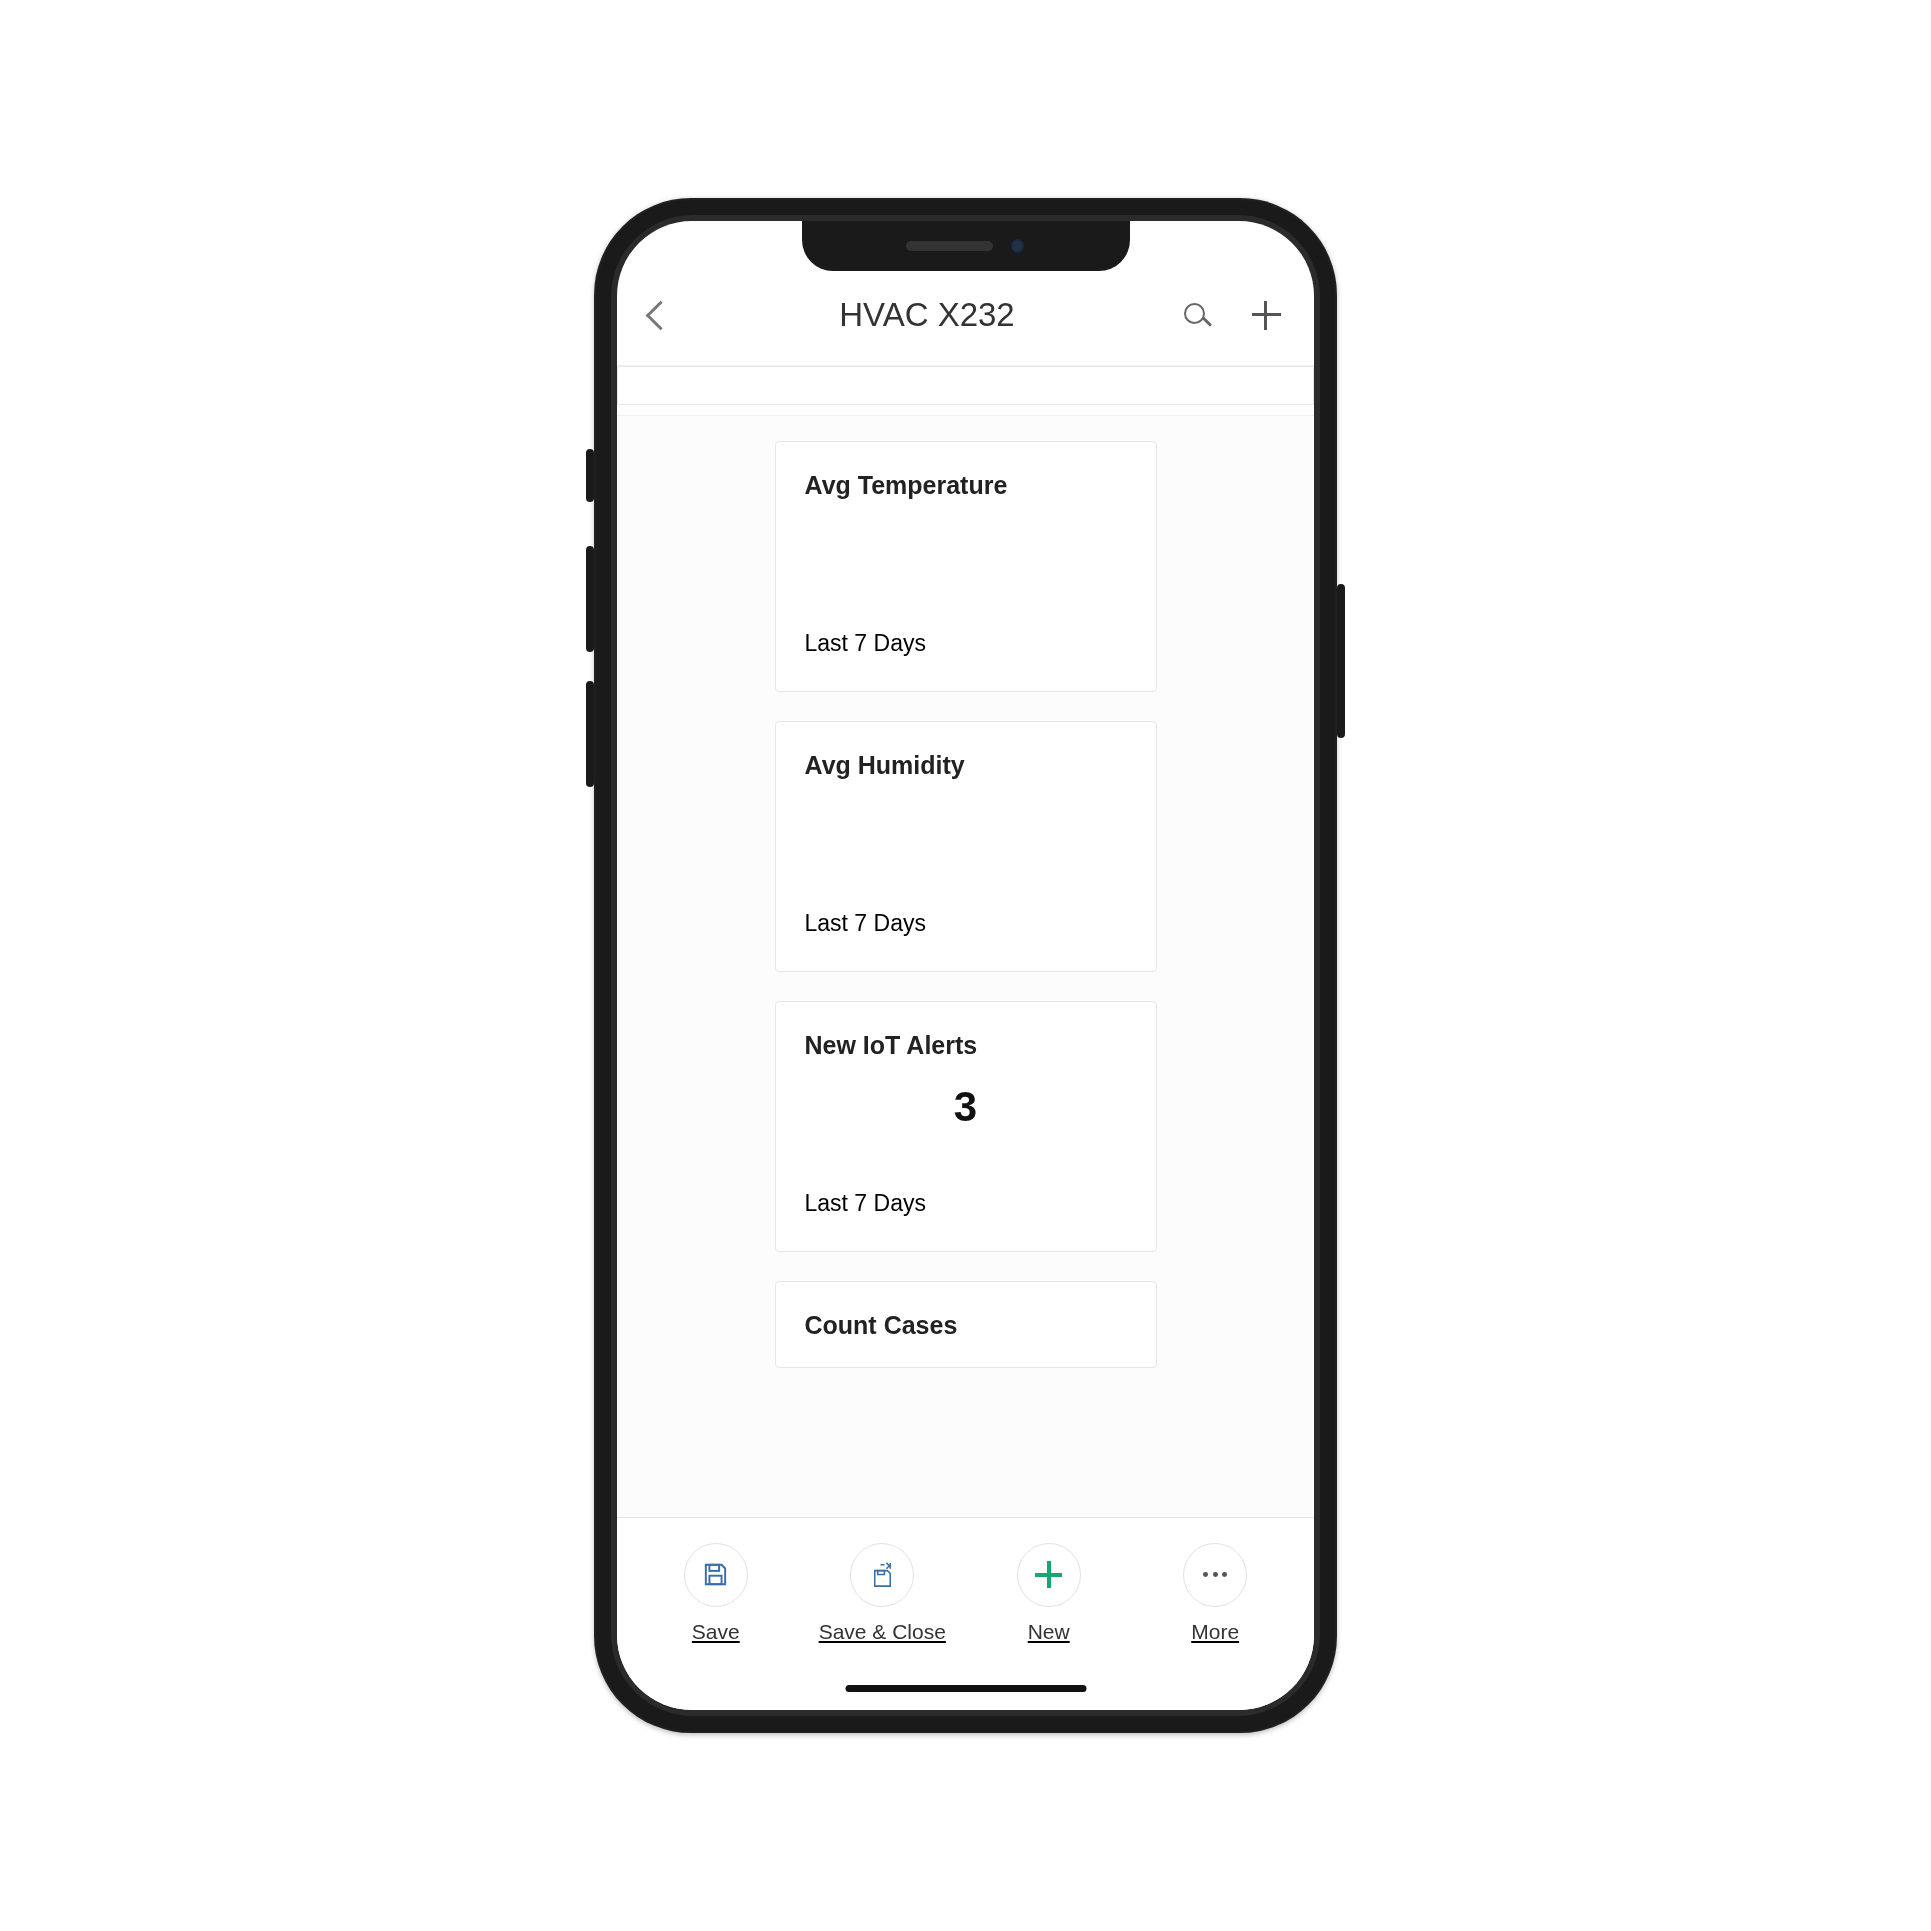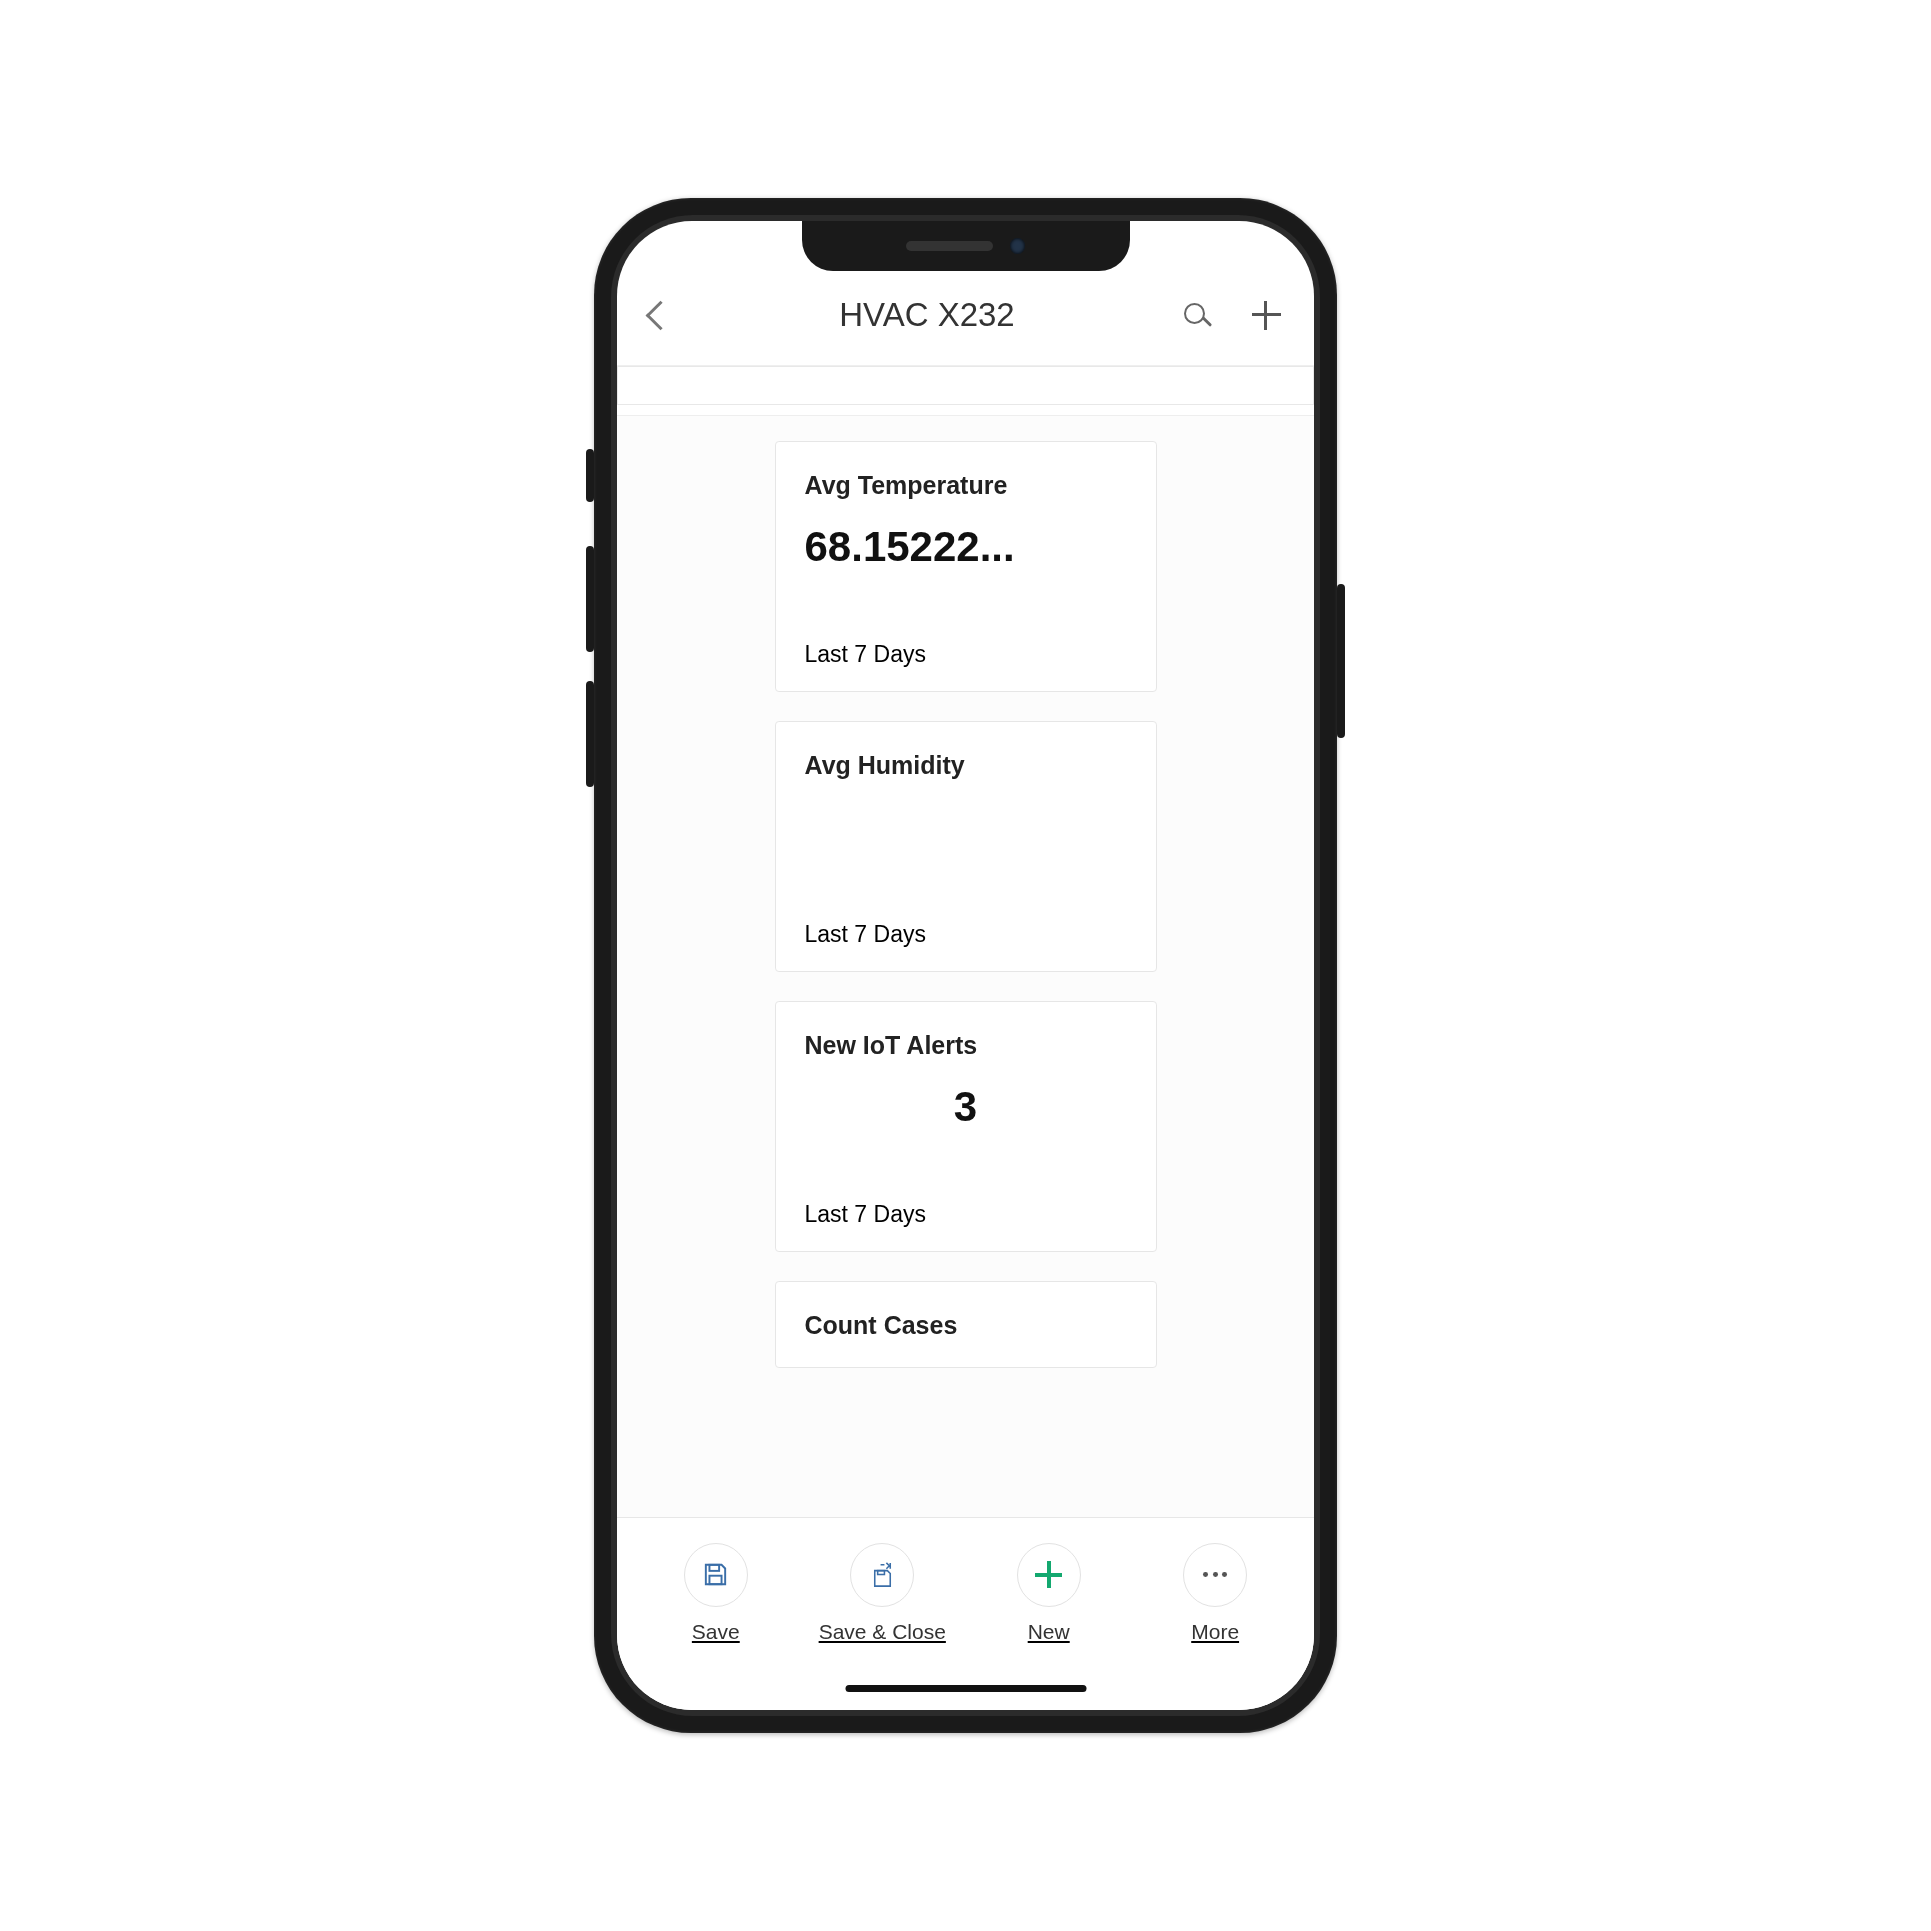--- a/index.html
+++ b/index.html
@@ -82,21 +82,21 @@
 
   .subheader-strip{height:39px;border:1px solid #e8e8e8;background:#fff;margin:0 0 9.7px 0;}
 
   
   .content{flex:1;overflow:hidden;background:#fcfcfc;border-top:1px solid #eee;padding-top:25px;display:flex;flex-direction:column;align-items:center;gap:29px;}
   .card{
     width:382px;
     border:1px solid #e6e6e6;
     border-radius:3.9px;
     background:#fff;
-    padding:29px 29px 23px 29px;
+    padding:29px 29px 34px 29px;
     min-height:251px;
     display:flex;flex-direction:column;
   }
   .card-title{font-size:25px;font-weight:600;color:#222;margin-bottom:23px;}
   .card-value{font-size:42px;font-weight:600;color:#111;white-space:nowrap;overflow:hidden;text-overflow:ellipsis;}
   .card-value.centered{text-align:center;}
   .card-spacer{flex:1;min-height:35px;}
   .card-sub{font-size:23px;color:#000000;}
   .card.cut{min-height:87px;padding-bottom:0;overflow:hidden;}
 
@@ -145,21 +145,20 @@
             <div class="icon-search"></div>
             <div class="icon-plus"></div>
           </div>
         </div>
 
         <div class="subheader-strip"></div>
 
         <div class="content">
           <div class="card">
             <div class="card-title">Avg Temperature</div>
-            <div class="card-value">68.15222...</div>
             <div class="card-spacer"></div>
             <div class="card-sub">Last 7 Days</div>
           </div>
           <div class="card">
             <div class="card-title">Avg Humidity</div>
             <div class="card-spacer"></div>
             <div class="card-sub">Last 7 Days</div>
           </div>
           <div class="card">
             <div class="card-title">New IoT Alerts</div>

